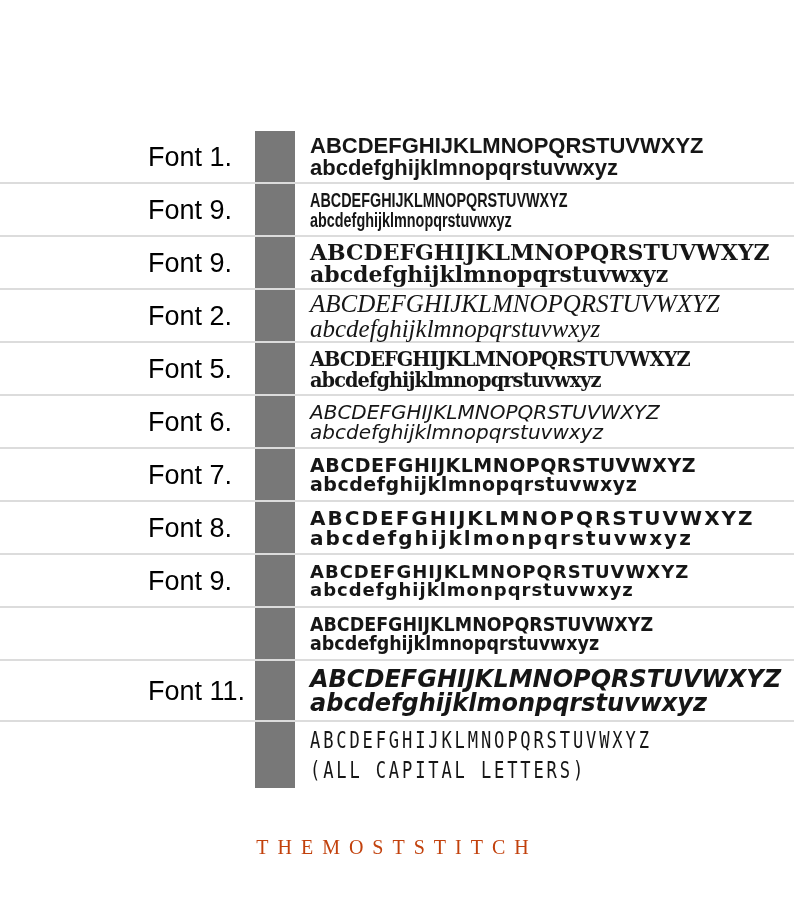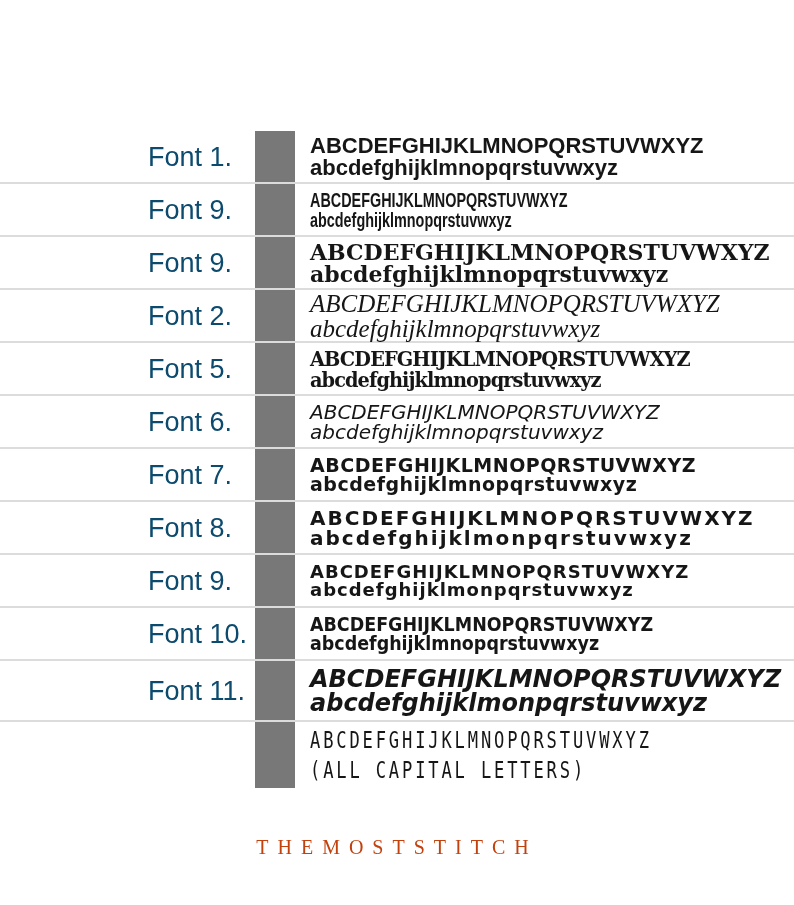--- a/index.html
+++ b/index.html
@@ -45,21 +45,21 @@
     border-bottom: 2px solid #dcdcdc;
   }
   .row:nth-child(11) { height: 61px; }
   .row:nth-child(12) { height: 66px; border-bottom: none; }
   .label {
     position: absolute;
     left: 148px;
     top: 50%;
     transform: translateY(-50%);
     font-size: 27px;
-    color: #0c4a6e;
+    color: #000000;
     white-space: nowrap;
   }
   .swatch {
     position: absolute;
     left: 255px;
     top: 0;
     bottom: 0;
     width: 40px;
     background: #787878;
   }
@@ -188,21 +188,20 @@
     <div class="row">
       <span class="label">Font 9.</span>
       <span class="swatch"></span>
       <div class="sample f9">
         <div>ABCDEFGHIJKLMNOPQRSTUVWXYZ</div>
         <div>abcdefghijklmonpqrstuvwxyz</div>
       </div>
     </div>
 
     <div class="row">
-      <span class="label">Font 10.</span>
       <span class="swatch"></span>
       <div class="sample f10">
         <div>ABCDEFGHIJKLMNOPQRSTUVWXYZ</div>
         <div>abcdefghijklmnopqrstuvwxyz</div>
       </div>
     </div>
 
     <div class="row">
       <span class="label">Font 11.</span>
       <span class="swatch"></span>

